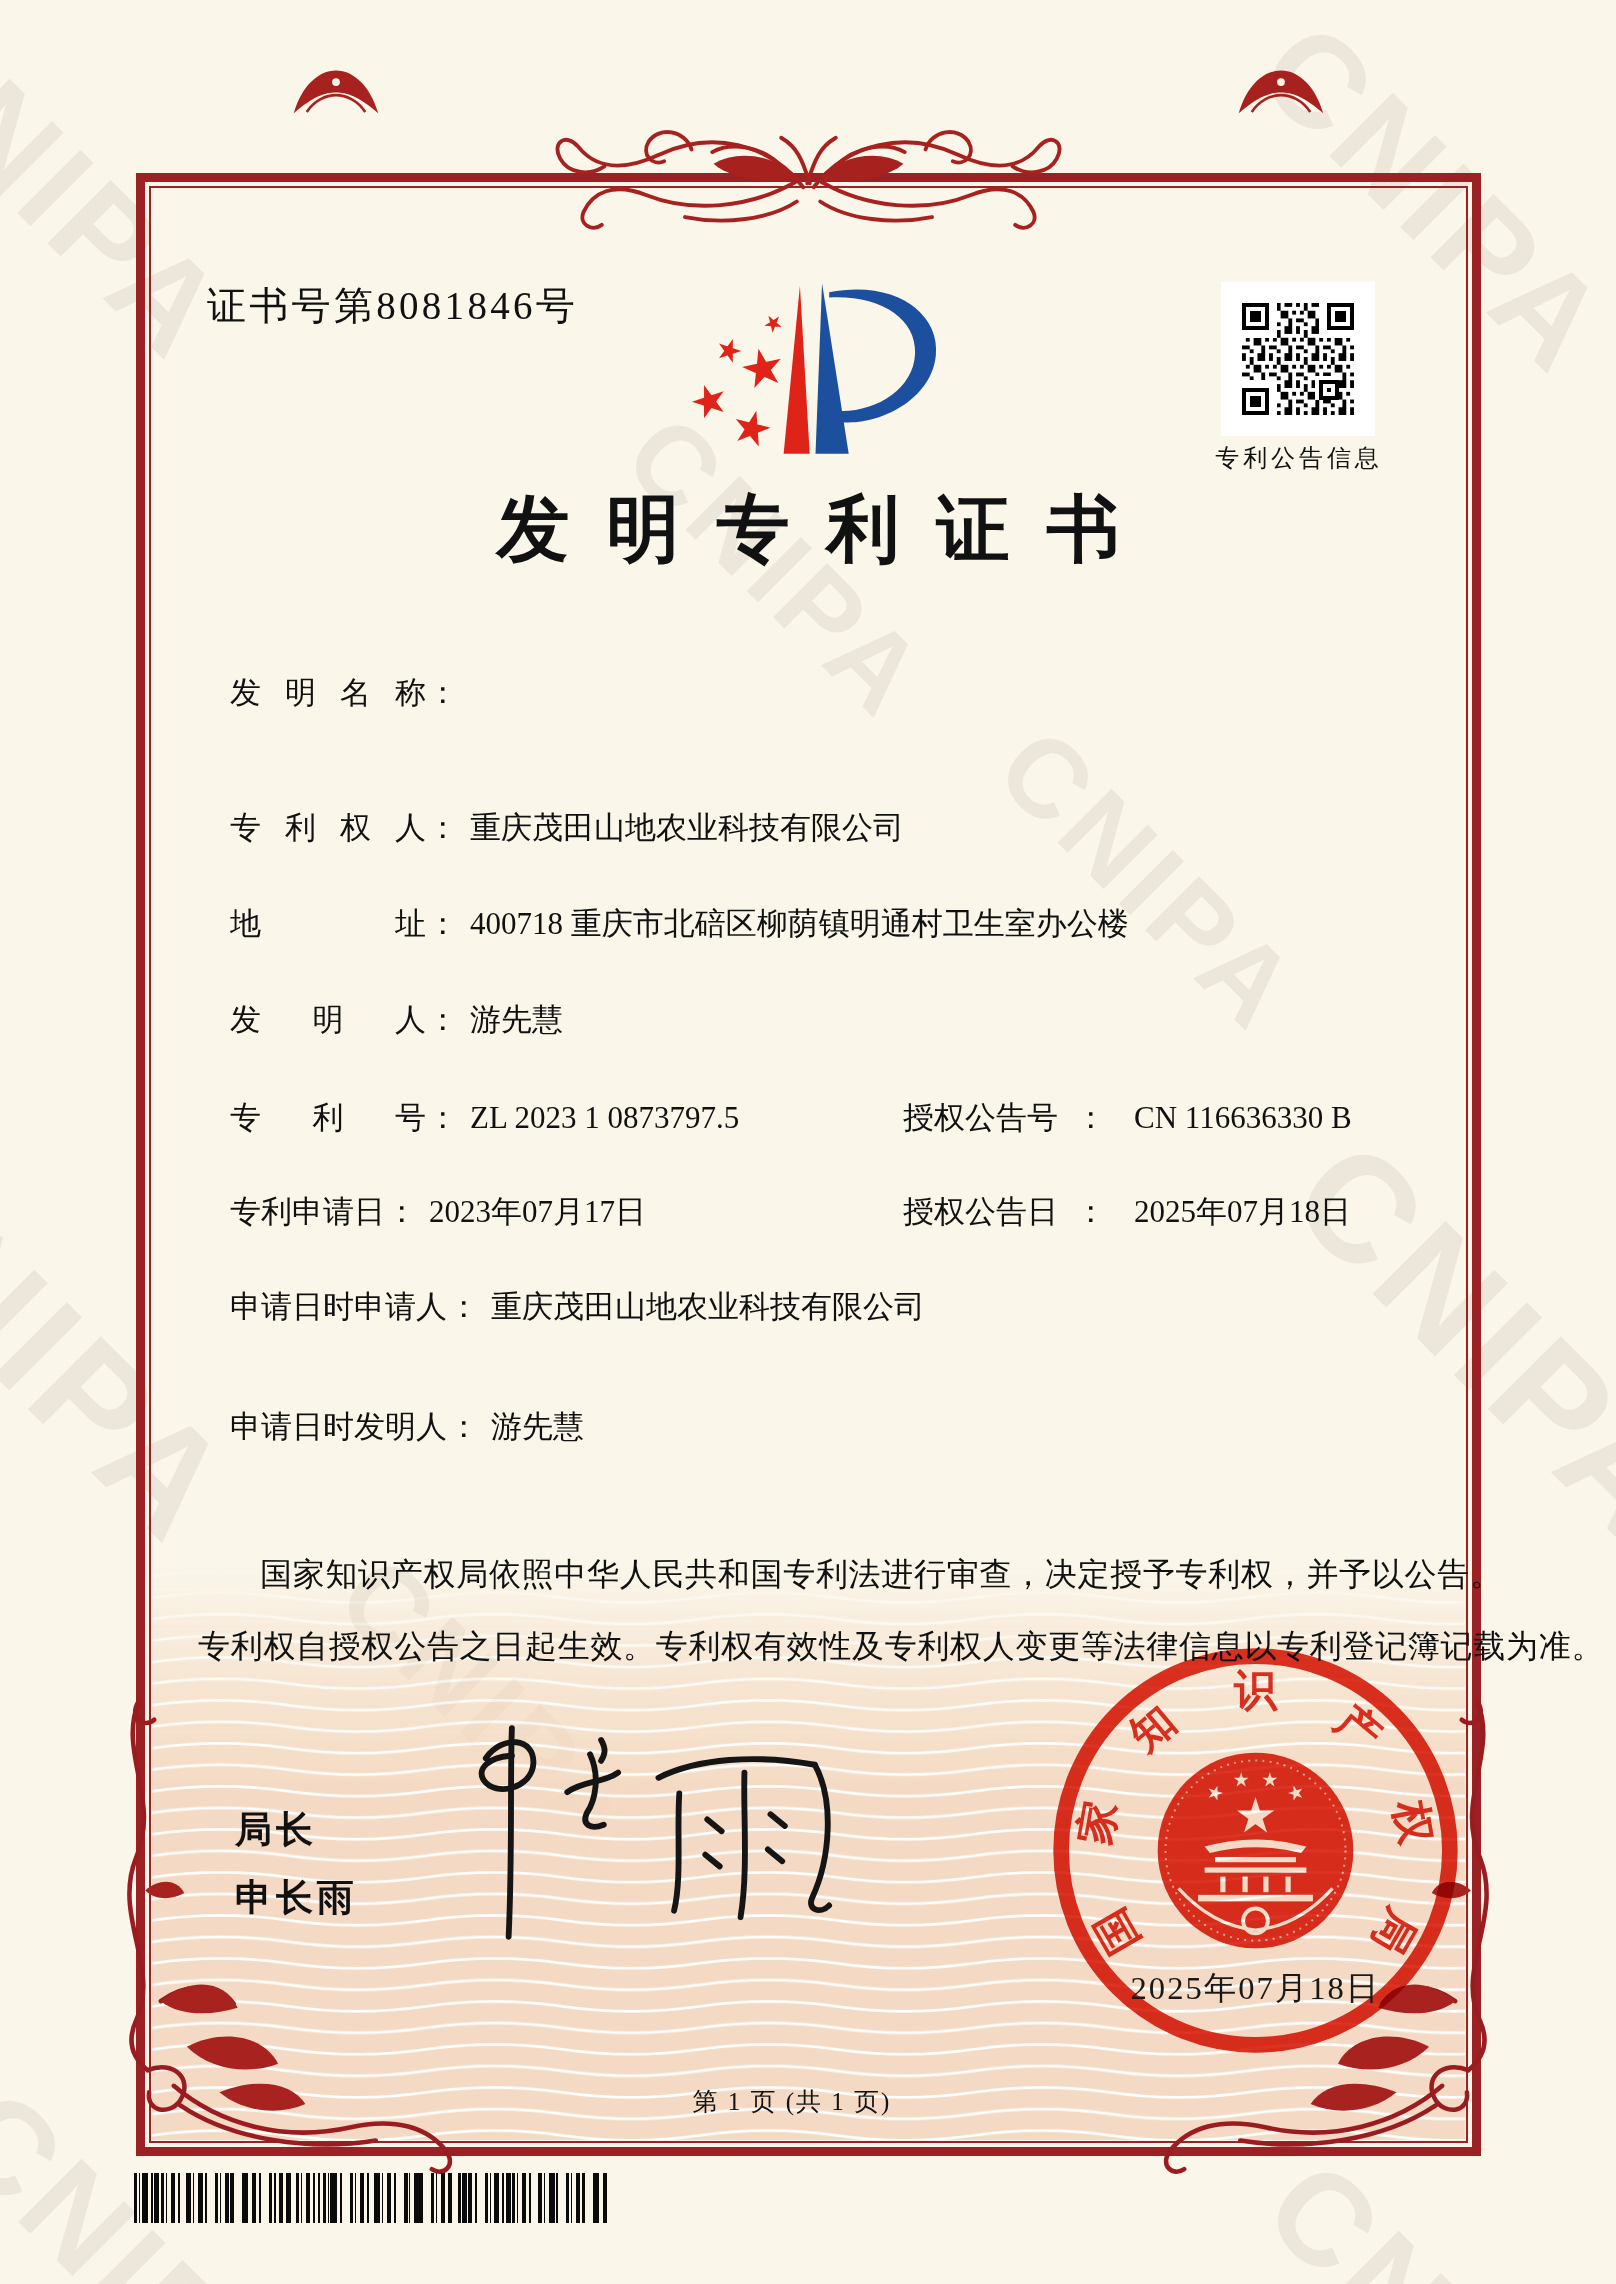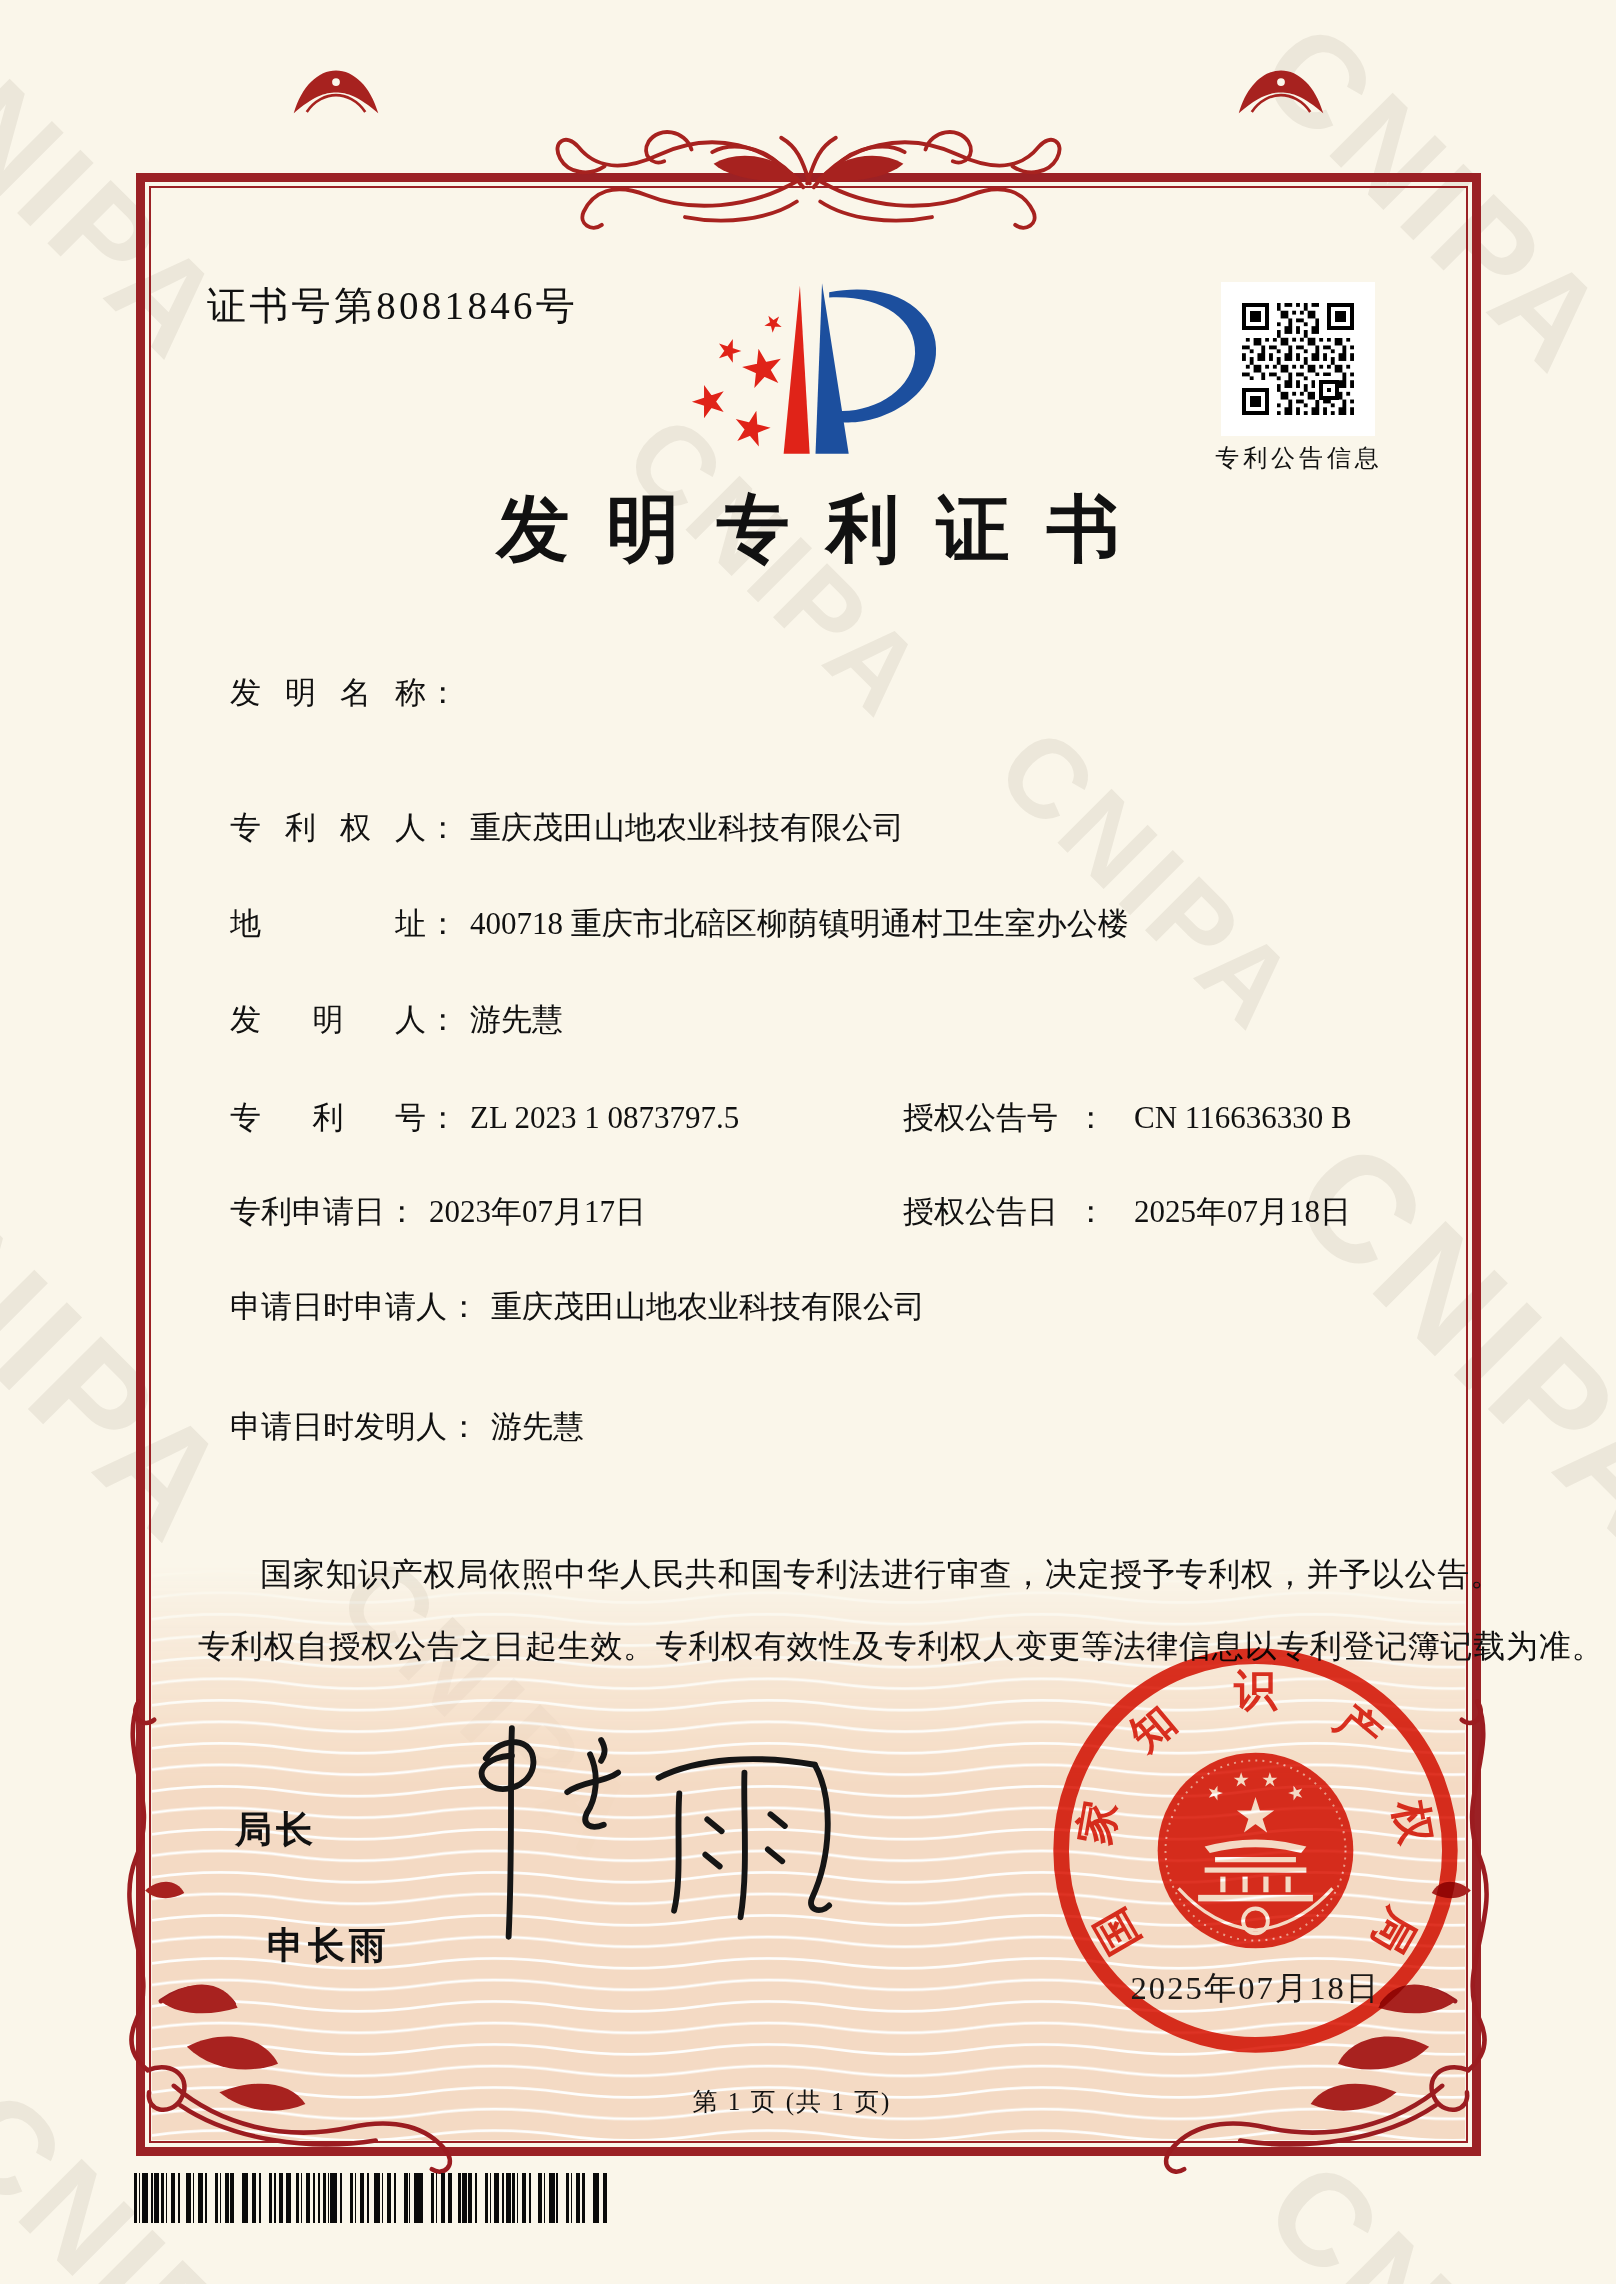--- a/index.html
+++ b/index.html
@@ -264,21 +264,21 @@
   <div class="row" style="top:1406px;">
     <span class="lab">申请日时发明人</span>
       <span class="colon">：</span>
       <span class="val">游先慧</span>
   </div>
 
   <div class="notice" style="left:260px;top:1553px;">国家知识产权局依照中华人民共和国专利法进行审查，决定授予专利权，并予以公告。</div>
   <div class="notice" style="left:198px;top:1625px;">专利权自授权公告之日起生效。专利权有效性及专利权人变更等法律信息以专利登记簿记载为准。</div>
 
   <div class="director" style="top:1805px;">局长</div>
-  <div class="director" style="top:1921px;margin-left:32px;">申长雨</div>
+  <div class="director" style="top:1873px;">申长雨</div>
 
   <svg class="sig" width="456" height="235" viewBox="0 0 700 360">
     <g stroke="#151515" stroke-width="9" fill="none" stroke-linecap="round" stroke-linejoin="round">
       <path d="M95,20 C92,100 96,210 90,340"></path>
       <path d="M55,66 C80,30 130,34 128,74 C126,112 70,126 52,100 C40,82 60,64 95,62"></path>
       <path d="M232,38 C240,52 238,60 232,70"></path>
       <path d="M215,60 C230,92 224,130 210,150 C202,168 216,176 236,168"></path>
       <path d="M180,118 C206,100 236,104 258,88"></path>
       <path d="M320,96 C380,66 470,60 560,76"></path>
       <path d="M352,120 C348,180 356,250 344,300"></path>

